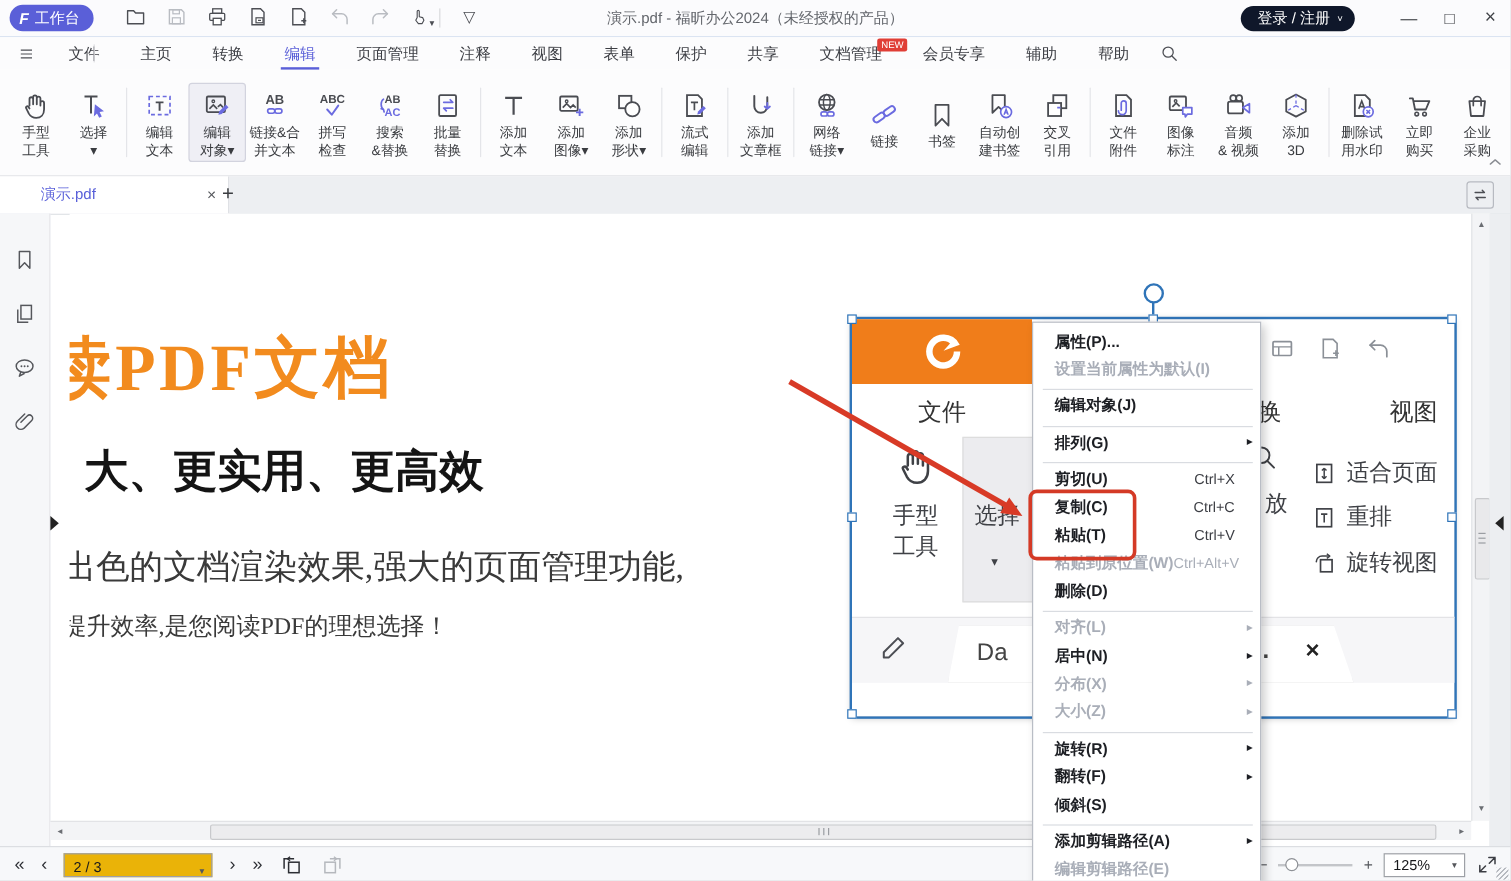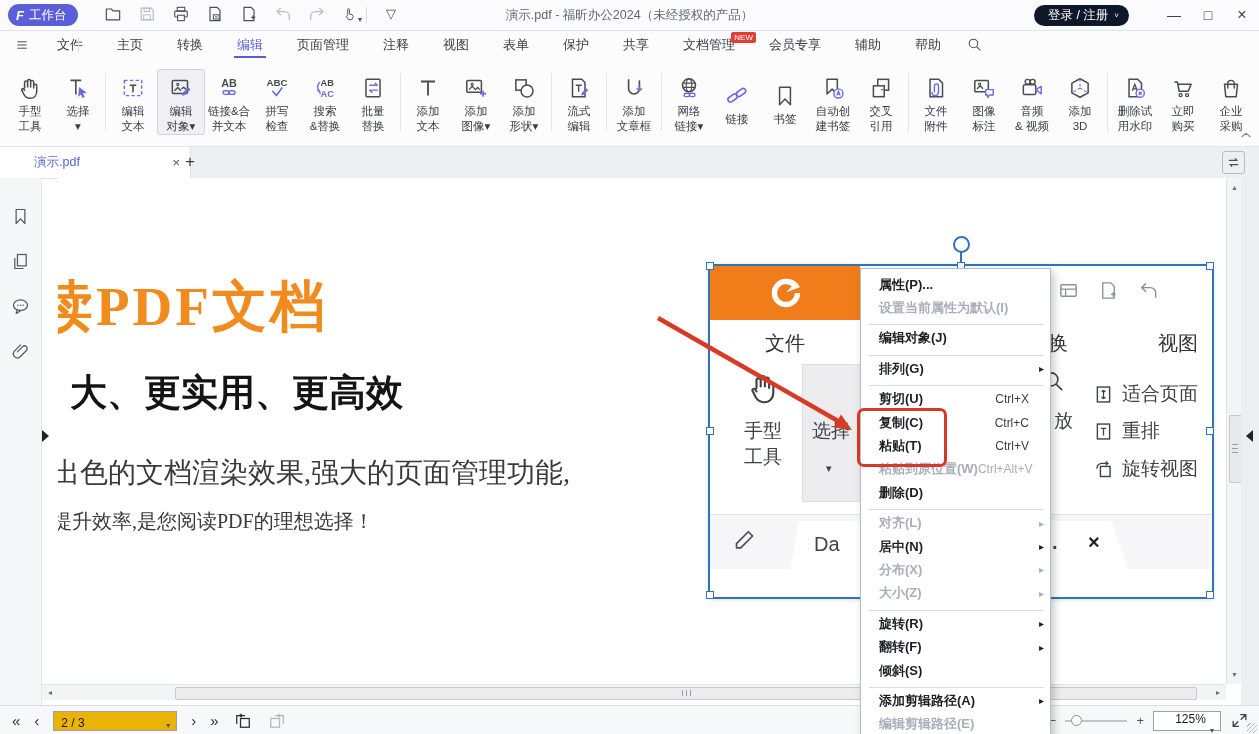--- a/index.html
+++ b/index.html
@@ -128,21 +128,21 @@
   .sb-combo{width:124px;height:20px;background:#eab308;border:1px solid #9da0a6;display:flex;align-items:flex-end;
             font-size:12px;color:#17181b;padding-left:7px;box-sizing:border-box;}
   .combo-caret{margin-left:auto;margin-right:6px;font-size:8px;color:#55575c;}
   .sb-vicon{width:20px;height:20px;color:#2c2e33;}
   .sb-vicon.dis{color:#b5b8bd;}
   .sb-right{position:absolute;right:10px;top:0;height:29px;display:flex;align-items:center;gap:9px;}
   .sb-div{width:1px;height:18px;background:#d4d6da;}
   .zoom-track{position:relative;width:62px;height:2px;background:#c3c5c9;}
   .zoom-knob{position:absolute;left:6px;top:-5px;width:11px;height:11px;border-radius:50%;background:#fff;border:1px solid #8e9196;box-sizing:border-box;}
   .zoom-combo{width:68px;height:20px;background:#fff;border:1px solid #9da0a6;display:flex;align-items:center;
-              font-size:12px;color:#17181b;padding-left:7px;box-sizing:border-box;flex-direction:column;}
+              font-size:12px;color:#17181b;padding-left:7px;box-sizing:border-box;}
   .sb-fs{width:19px;height:19px;color:#3c3e44;}
   .sb-sign{font-size:13px;color:#55575c;line-height:1;}
   .resize-grip{position:absolute;right:2px;bottom:2px;width:10px;height:10px;
     background:repeating-linear-gradient(135deg,transparent 0 2px,#b7bac0 2px 3px);}
 </style>
 </head>
 <body>
 
 <svg width="0" height="0" style="position:absolute">
   <defs>

